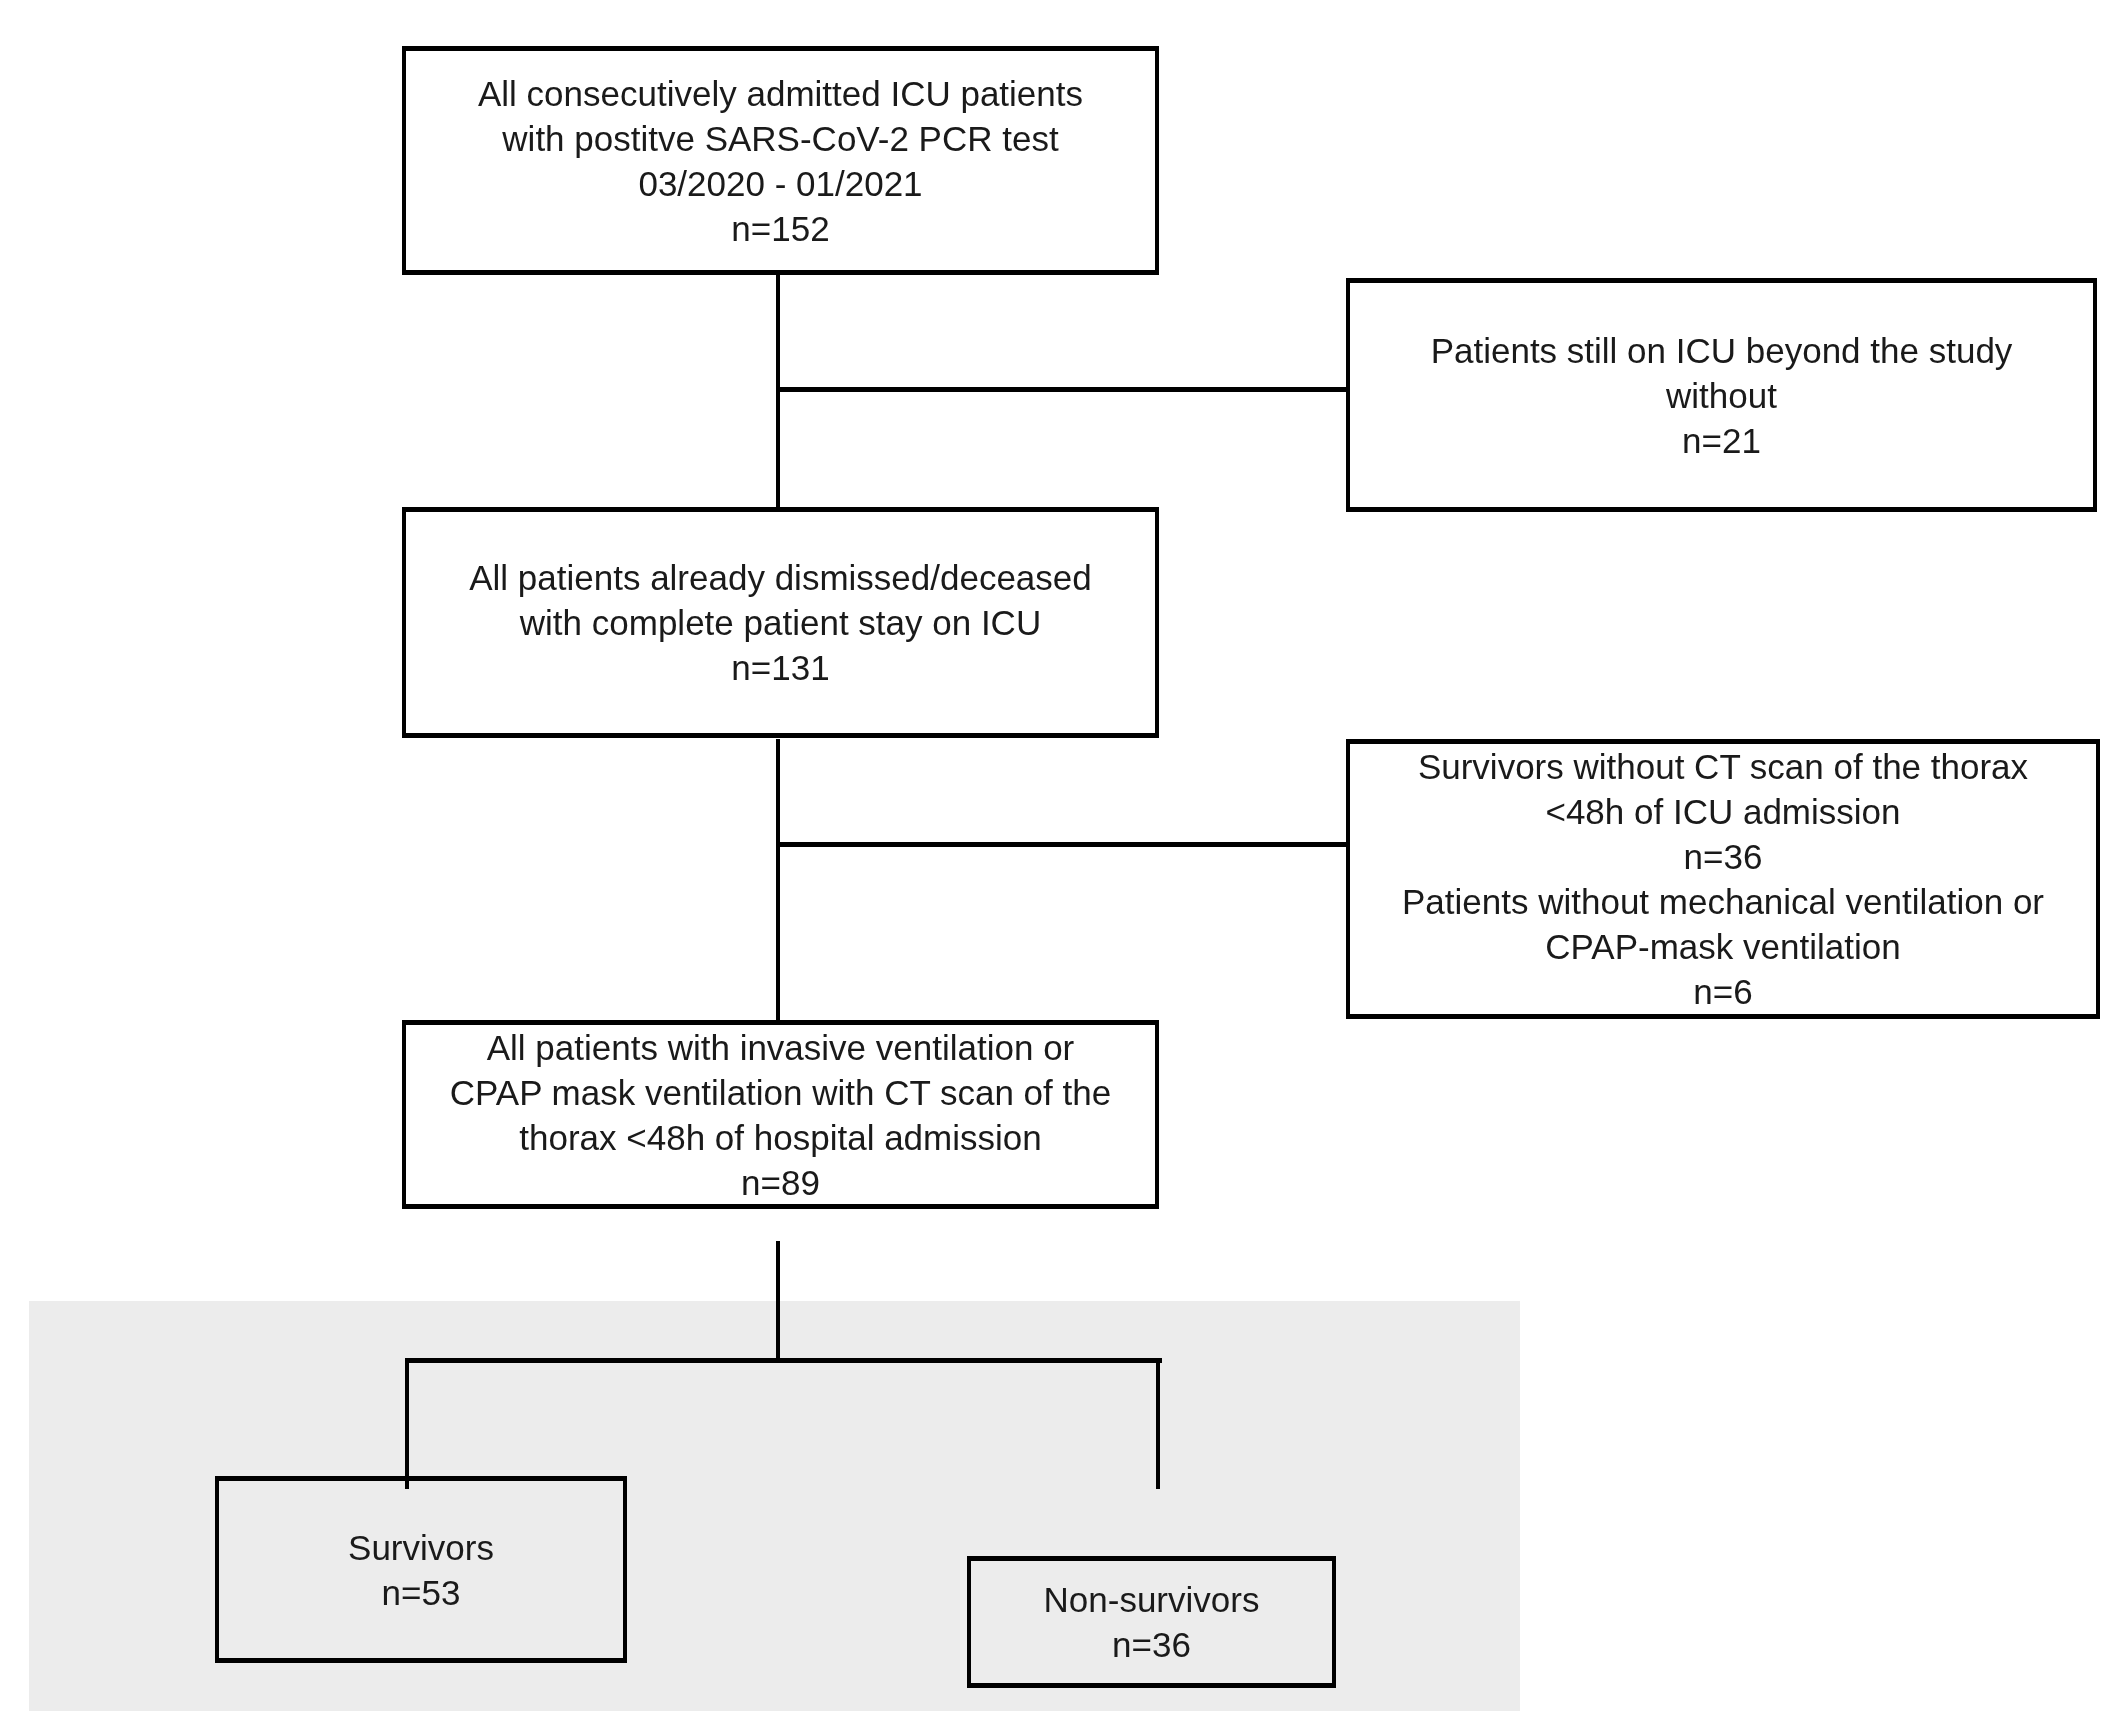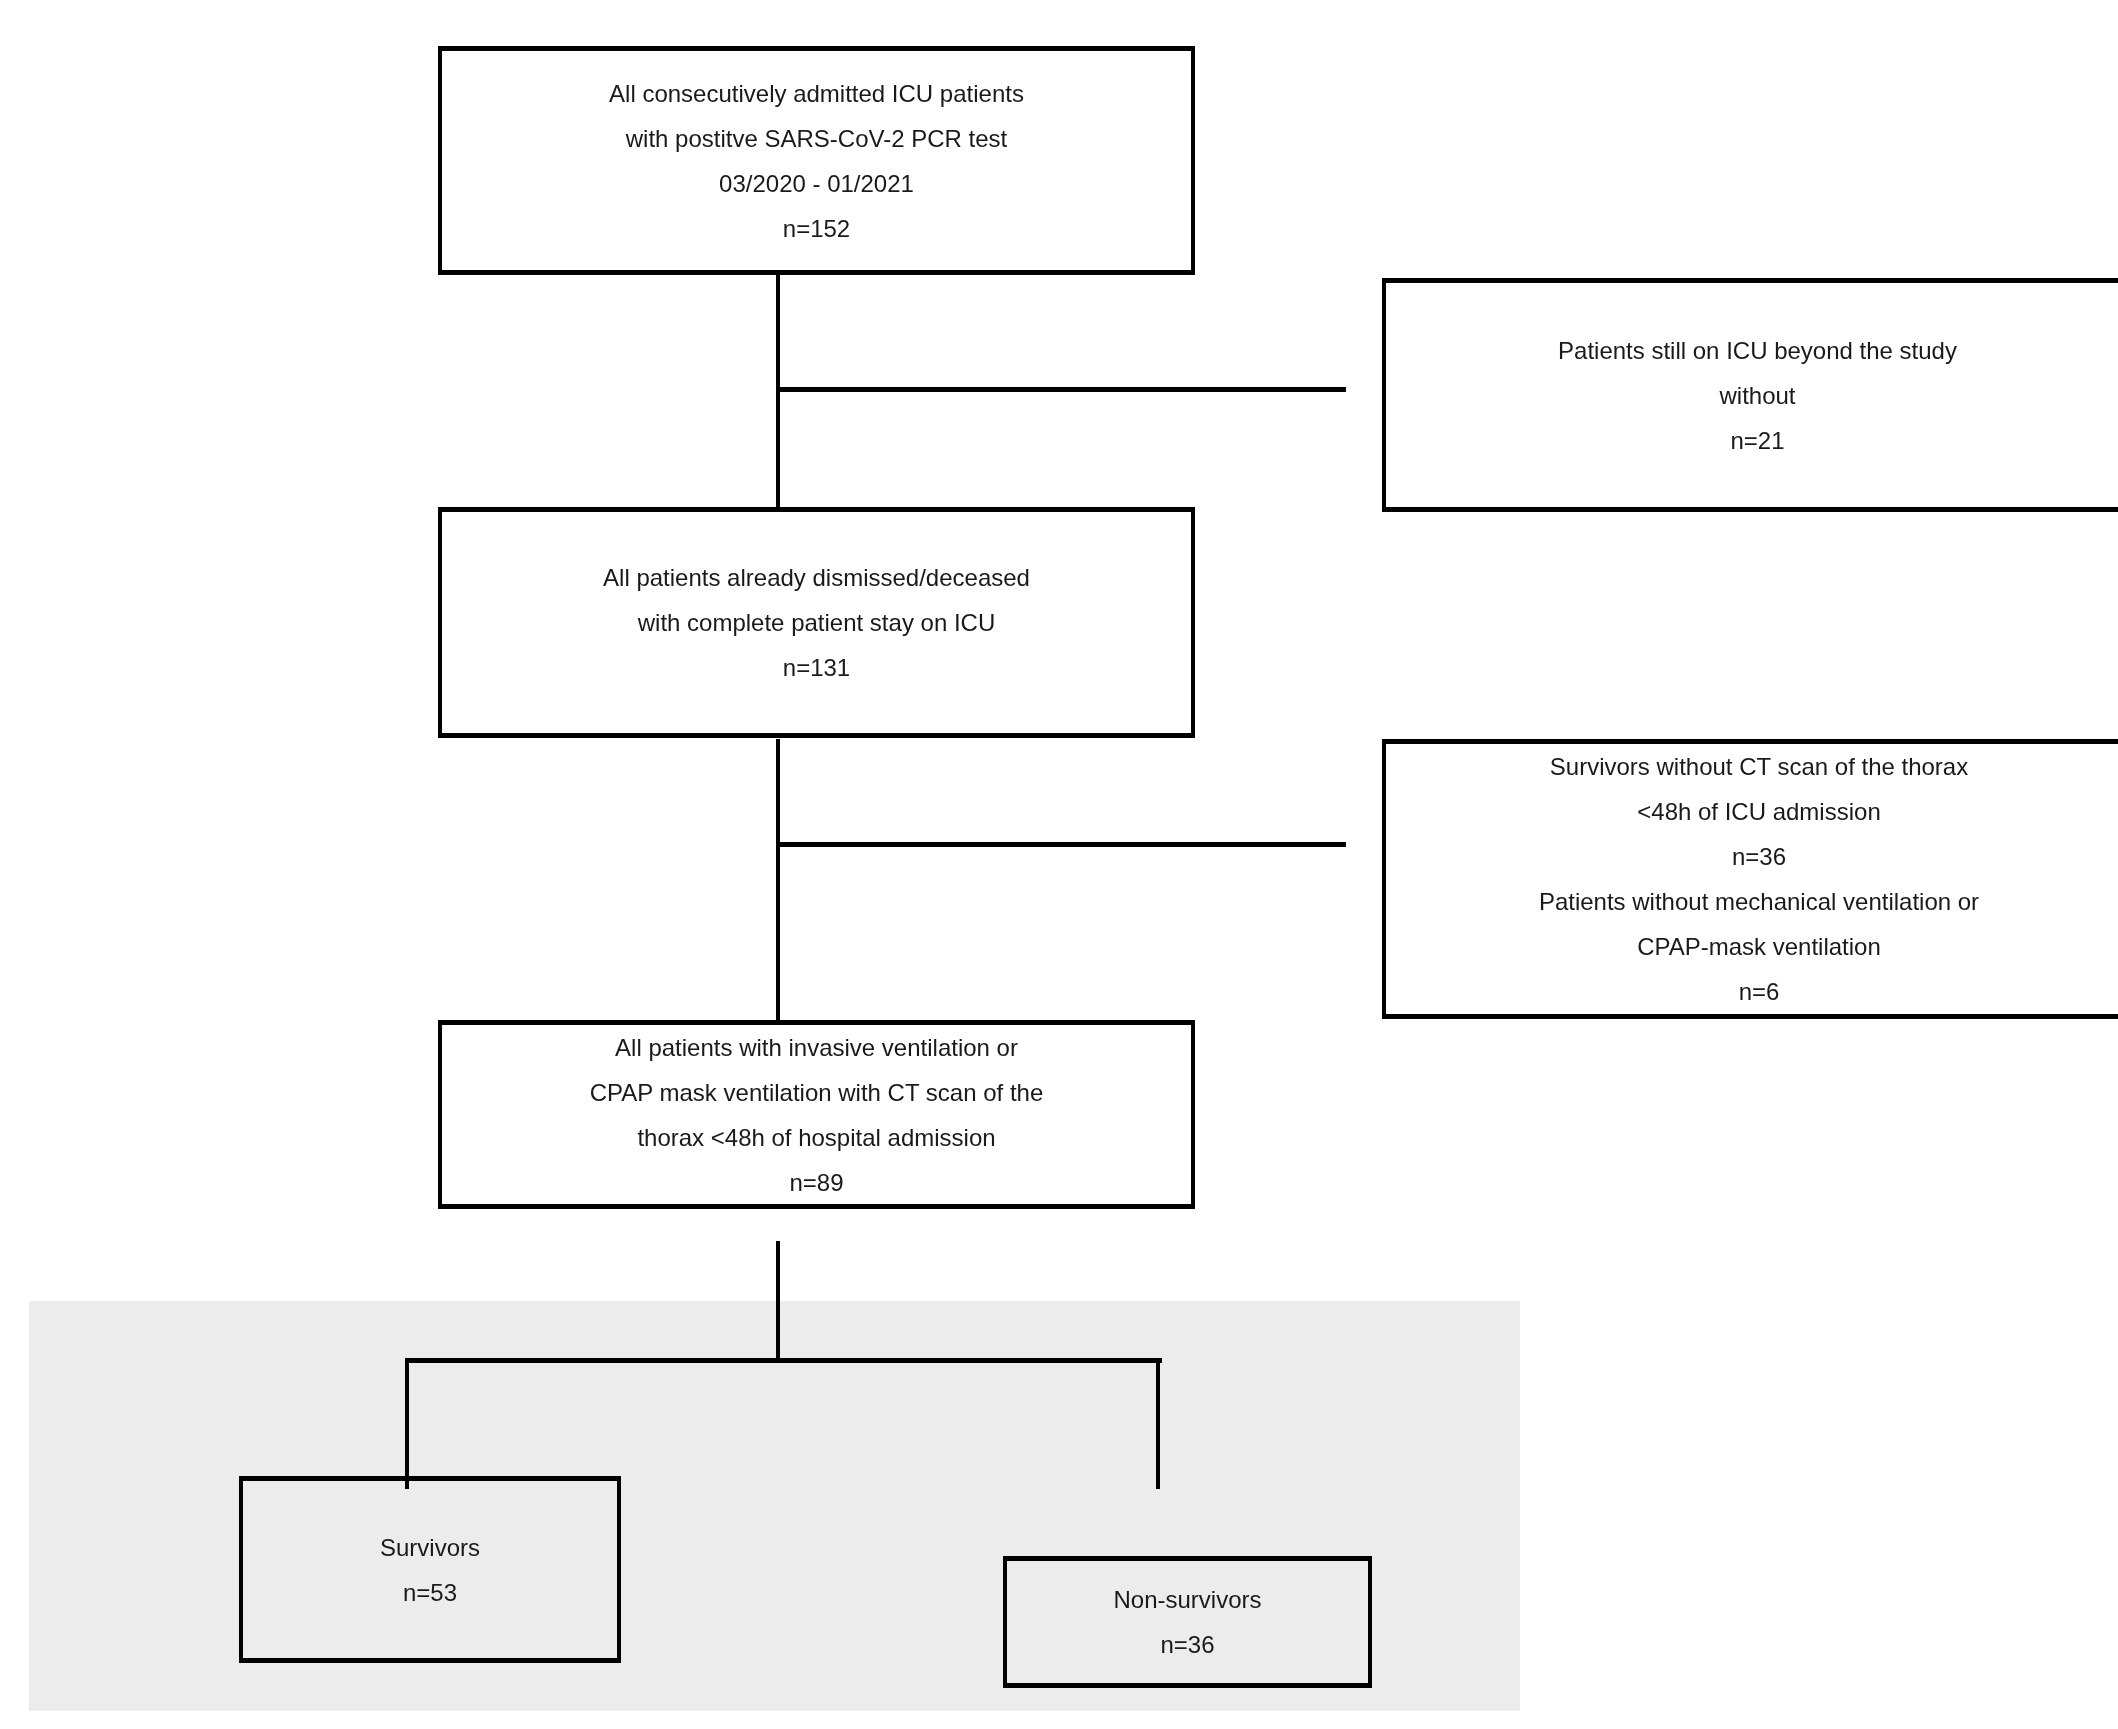--- a/index.html
+++ b/index.html
@@ -27,33 +27,32 @@
     box-sizing: border-box;
     border: 5.5px solid #000000;
     border-left-width: 4.8px;
     border-right-width: 4.8px;
     background: #ffffff;
     display: flex;
     flex-direction: column;
     justify-content: center;
     align-items: center;
     text-align: center;
-    font-size: 24px;
+    font-size: 35px;
     line-height: 45px;
     letter-spacing: 0;
-    margin-left: 36px;
   }
   .fbox.on-gray { background: transparent; }
 
   .b-enrollment    { left: 402px;  top: 46px;   width: 757px; height: 229px; }
   .b-excluded1     { left: 1346px; top: 278px;  width: 751px; height: 234px; }
   .b-complete     { left: 402px;  top: 507px;  width: 757px; height: 231px; }
   .b-excluded2     { left: 1346px; top: 739px;  width: 754px; height: 280px; }
   .b-analyzed      { left: 402px;  top: 1020px; width: 757px; height: 189px; }
-  .b-survivors     { left: 203px;  top: 1476px; width: 382px; height: 187px; }
+  .b-survivors     { left: 215px;  top: 1476px; width: 412px; height: 187px; }
   .b-nonsurvivors  { left: 967px; top: 1556px; width: 369px; height: 132px; }
 
   .box-line { width: 100%; white-space: nowrap; }
 
   
   .vline, .hline { position: absolute; background: #000000; }
   .v-trunk-1   { left: 776px;  top: 275px;  width: 4px;   height: 233px; }
   .h-branch-1  { left: 776px;  top: 387px;  width: 570px; height: 4.8px; }
   .v-trunk-2   { left: 776px;  top: 739px;  width: 4px;   height: 281px; }
   .h-branch-2  { left: 776px;  top: 842px; width: 570px; height: 4.8px; }

